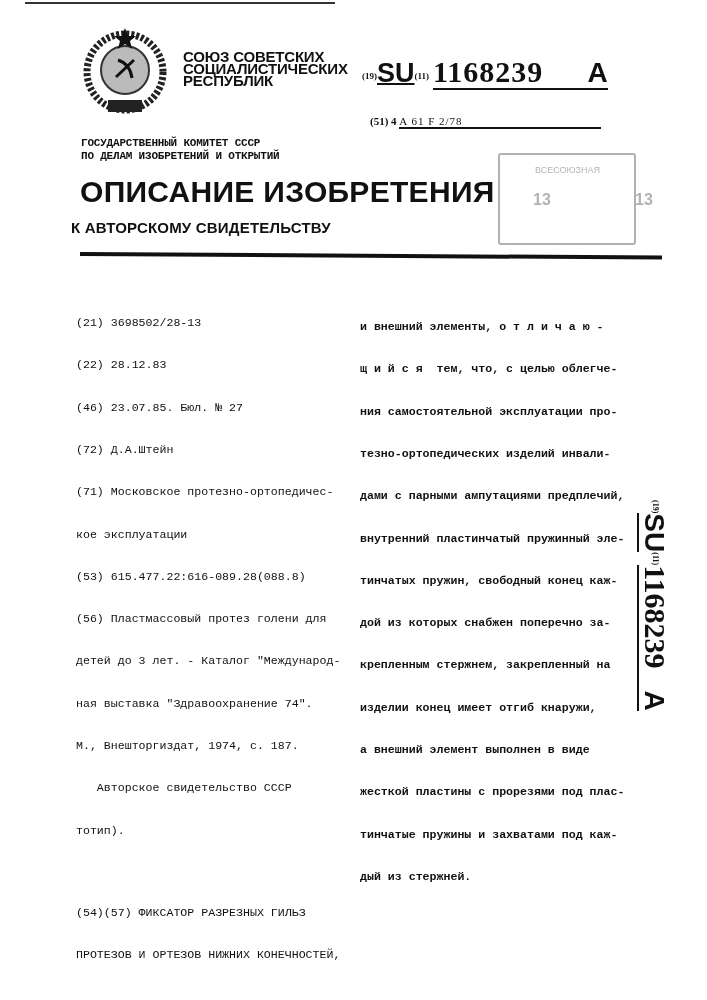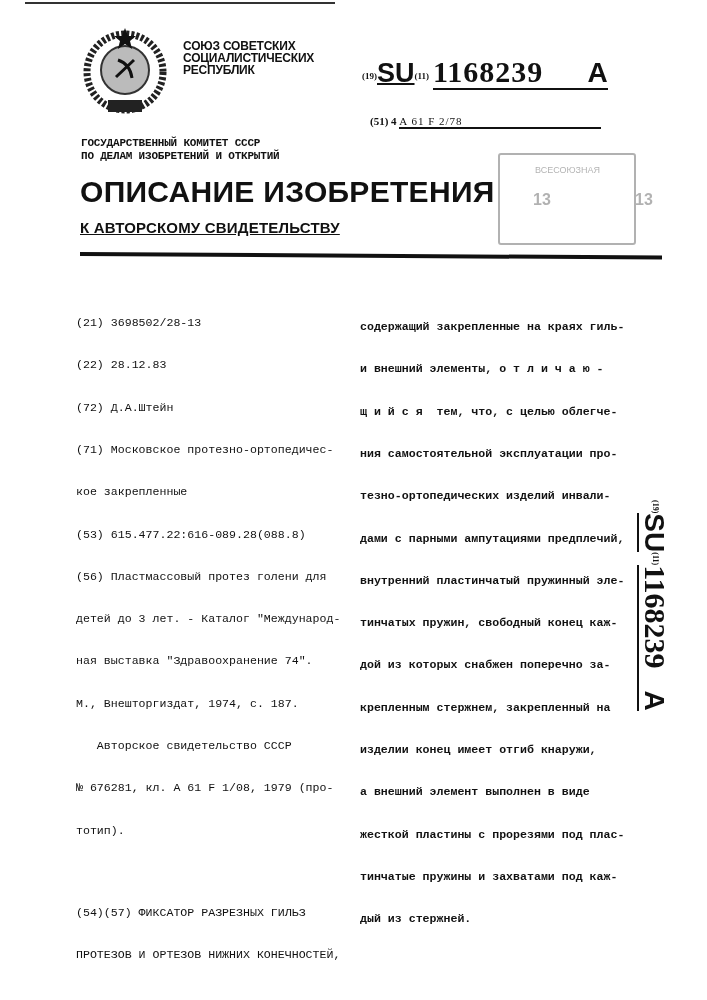--- a/index.html
+++ b/index.html
@@ -1,30 +1,30 @@
 <!DOCTYPE html>
 <html><head>
 <meta charset="utf-8">
 <style>
   html, body { margin: 0; padding: 0; background: #ffffff; }
   body { width: 707px; height: 1000px; position: relative; overflow: hidden; color: #111; }
   .abs { position: absolute; }
   .topline { left: 25px; top: 2px; width: 310px; height: 2px; background: #333; }
   .emblem { left: 80px; top: 22px; width: 90px; height: 95px; }
-  .org { left: 183px; top: 40px; font-family: "Liberation Sans", sans-serif; font-weight: bold; font-size: 12px; line-height: 12px; letter-spacing: -0.2px; }
+  .org { left: 183px; top: 51px; font-family: "Liberation Sans", sans-serif; font-weight: bold; font-size: 15px; line-height: 12px; letter-spacing: -0.2px; }
   .pubnum { left: 362px; top: 55px; font-family: "Liberation Serif", serif; white-space: nowrap; }
   .pubnum .code { font-size: 9px; font-weight: bold; vertical-align: 3px; }
   .pubnum .su { font-family: "Liberation Sans", sans-serif; font-weight: bold; font-size: 27px; text-decoration: underline; text-decoration-thickness: 2px; }
   .pubnum .num { font-family: "Liberation Serif", serif; font-weight: bold; font-size: 30px; letter-spacing: 1px; border-bottom: 2px solid #111; padding-right: 42px; }
   .pubnum .kind { font-family: "Liberation Sans", sans-serif; font-weight: bold; font-size: 28px; border-bottom: 2px solid #111; padding-left: 2px; }
   .ipc { left: 370px; top: 115px; font-family: Liberation Serif, serif; font-size: 11px; font-weight: bold; white-space: nowrap; }
   .ipc .val { border-bottom: 2px solid #111; padding-right: 138px; font-weight: normal; letter-spacing: 1px; }
   .committee { left: 81px; top: 137px; font-family: Liberation Mono, monospace; font-weight: bold; font-size: 11px; line-height: 13px; letter-spacing: -0.2px; }
   .title { left: 80px; top: 175px; font-family: "Liberation Sans", sans-serif; font-weight: bold; font-size: 30px; letter-spacing: 0.3px; white-space: nowrap; }
-  .subtitle { left: 80px; top: 219px; font-family: "Liberation Sans", sans-serif; font-weight: bold; font-size: 15px; letter-spacing: 0.2px; white-space: nowrap; text-decoration: underline; }
+  .subtitle { left: 71px; top: 219px; font-family: "Liberation Sans", sans-serif; font-weight: bold; font-size: 15px; letter-spacing: 0.2px; white-space: nowrap; }
   .stamp { left: 498px; top: 153px; width: 134px; height: 88px; border: 2px solid #555; border-radius: 3px; opacity: 0.45; font-family: "Liberation Sans", sans-serif; font-size: 9px; color: #555; }
   .stamp span { position: absolute; padding-left: 27px; }
   .rule { left: 80px; top: 252px; width: 582px; height: 4px; background: #111; transform: rotate(0.35deg); transform-origin: left center; }
   .col { font-family: "Liberation Mono", monospace; font-size: 11.6px; line-height: 14.1px; white-space: pre; }
   .left { left: 76px; top: 288px; }
   .right { left: 360px; top: 292px; font-weight: bold; }
   .left .gap { height: 12px; }
   .side { left: 612px; top: 500px; width: 60px; height: 285px; }
   .side-inner { position: absolute; left: 30px; top: 0; transform-origin: left top; transform: rotate(90deg) translateY(-30px); white-space: nowrap; font-family: "Liberation Serif", serif; }
   .side-inner .code { font-size: 8px; font-weight: bold; vertical-align: 8px; }
@@ -73,38 +73,37 @@
   <span style="left:8px;top:10px;">ВСЕСОЮЗНАЯ</span>
   <span style="left:6px;top:36px;font-size:16px;font-weight:bold;">13</span>
   <span style="left:108px;top:36px;font-size:16px;font-weight:bold;">13</span>
 </div>
 
 <div class="abs rule"></div>
 
 <div class="abs col left">
   <div>(21) 3698502/28-13</div>
   <div>(22) 28.12.83</div>
+  <div>(46) 23.07.85. Бюл. № 27</div>
   <div>(72) Д.А.Штейн</div>
   <div>(71) Московское протезно-ортопедичес-</div>
-  <div>кое закрепленные</div>
+  <div>кое эксплуатации</div>
   <div>(53) 615.477.22:616-089.28(088.8)</div>
   <div>(56) Пластмассовый протез голени для</div>
   <div>детей до 3 лет. - Каталог "Международ-</div>
   <div>ная выставка "Здравоохранение 74".</div>
   <div>М., Внешторгиздат, 1974, с. 187.</div>
   <div>   Авторское свидетельство СССР</div>
-  <div>№ 676281, кл. A 61 F 1/08, 1979 (про-</div>
   <div>тотип).</div>
   <div class="gap"></div>
   <div>(54)(57) ФИКСАТОР РАЗРЕЗНЫХ ГИЛЬЗ</div>
   <div>ПРОТЕЗОВ И ОРТЕЗОВ НИЖНИХ КОНЕЧНОСТЕЙ,</div>
 </div>
 
 <div class="abs col right">
-  <div>содержащий закрепленные на краях гиль-</div>
   <div>и внешний элементы, о т л и ч а ю -</div>
   <div>щ и й с я  тем, что, с целью облегче-</div>
   <div>ния самостоятельной эксплуатации про-</div>
   <div>тезно-ортопедических изделий инвали-</div>
   <div>дами с парными ампутациями предплечий,</div>
   <div>внутренний пластинчатый пружинный эле-</div>
   <div>тинчатых пружин, свободный конец каж-</div>
   <div>дой из которых снабжен поперечно за-</div>
   <div>крепленным стержнем, закрепленный на</div>
   <div>изделии конец имеет отгиб кнаружи,</div>

